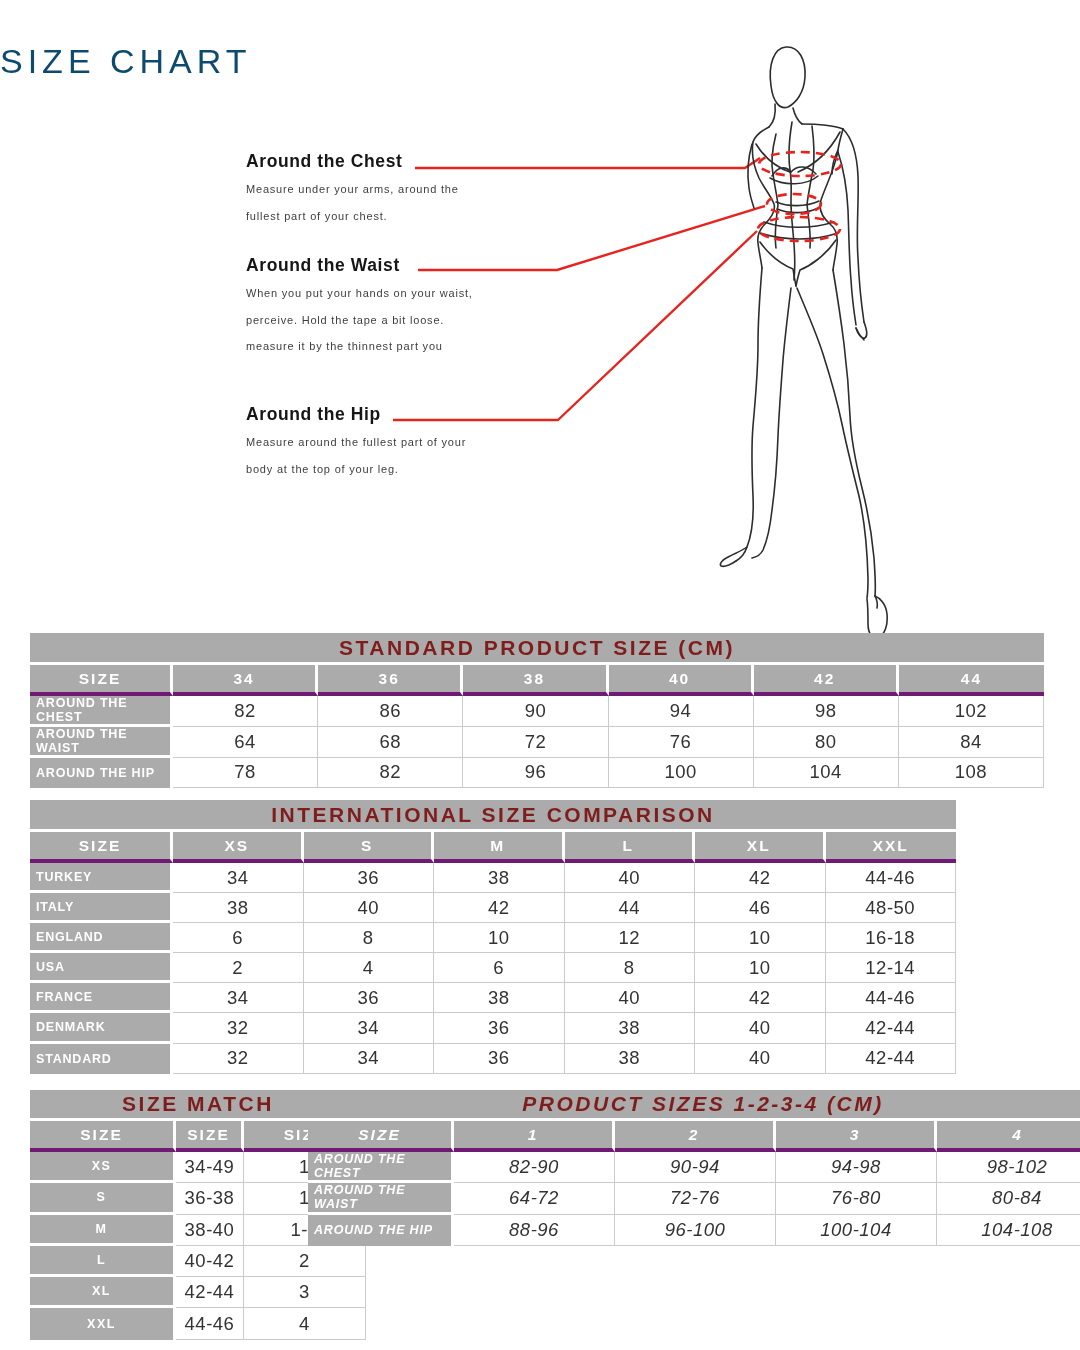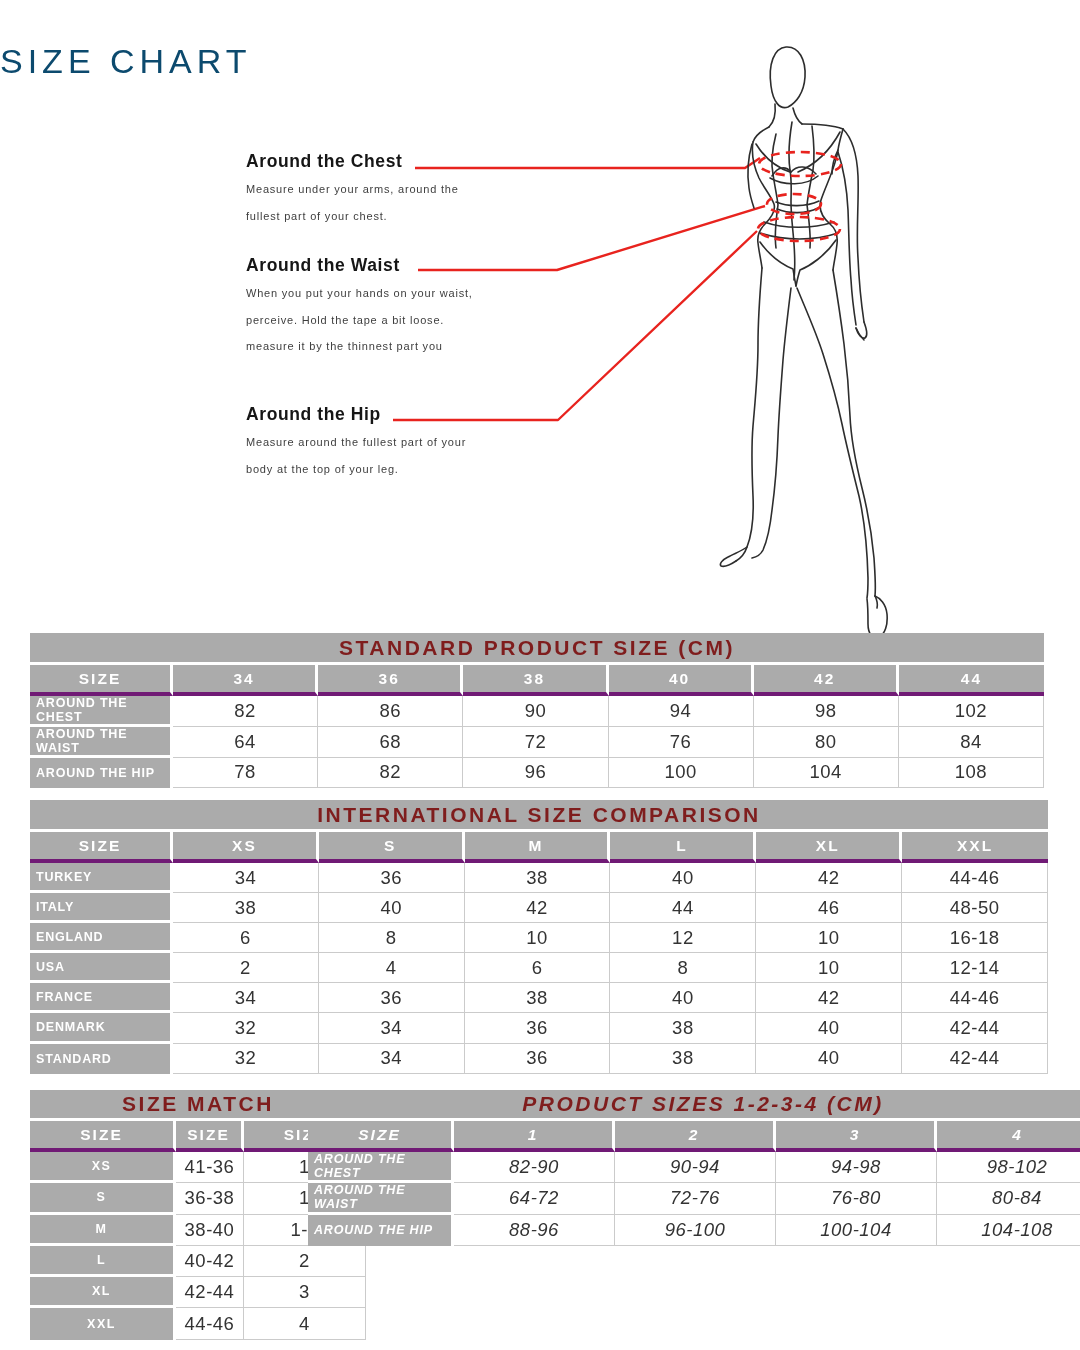--- a/index.html
+++ b/index.html
@@ -22,21 +22,21 @@
   .fig{position:absolute;left:240px;top:30px;width:810px;height:610px;}
   .sketch{fill:none;stroke:#2d2d2d;stroke-width:1.6;stroke-linecap:round;stroke-linejoin:round;}
   .marker{fill:none;stroke:#e8231e;stroke-width:2.6;stroke-dasharray:9 6;}
   .connector{fill:none;stroke:#e8231e;stroke-width:2.4;stroke-linejoin:round;}
 
   
   .tbl{position:absolute;display:grid;background:#fff;}
   .tbl-standard{left:30px;top:633px;width:1014px;
     grid-template-columns:143px repeat(6,1fr);
     grid-template-rows:32px 31px repeat(3,30.8px);}
-  .tbl-intl{left:30px;top:800px;width:1018px;
+  .tbl-intl{left:30px;top:800px;width:926px;
     grid-template-columns:143px repeat(6,1fr);
     grid-template-rows:32px 31px repeat(7,30.1px);}
   .tbl-match{left:30px;top:1090px;width:336px;
     grid-template-columns:146px 68px 1fr;
     grid-template-rows:31px 31px repeat(6,31.3px);}
   .tbl-product{left:308px;top:1090px;width:790px;
     grid-template-columns:146px repeat(4,1fr);
     grid-template-rows:31px 31px repeat(3,31.3px);font-style:italic;}
 
   .t-title{grid-column:1/-1;background:#ababab;border-bottom:3px solid #fff;
@@ -235,21 +235,21 @@
       <div class="t-cell">38</div>
       <div class="t-cell">40</div>
       <div class="t-cell">42-44</div>
     </div>
   <div class="tbl tbl-match center-labels">
       <div class="t-title">SIZE MATCH</div>
       <div class="t-hcell">SIZE</div>
       <div class="t-hcell">SIZE</div>
       <div class="t-hcell t-hlast">SIZE</div>
       <div class="t-label">XS</div>
-      <div class="t-cell">41-36</div>
+      <div class="t-cell">34-49</div>
       <div class="t-cell">1</div>
       <div class="t-label">S</div>
       <div class="t-cell">36-38</div>
       <div class="t-cell">1</div>
       <div class="t-label">M</div>
       <div class="t-cell">38-40</div>
       <div class="t-cell">1-2</div>
       <div class="t-label">L</div>
       <div class="t-cell">40-42</div>
       <div class="t-cell">2</div>

